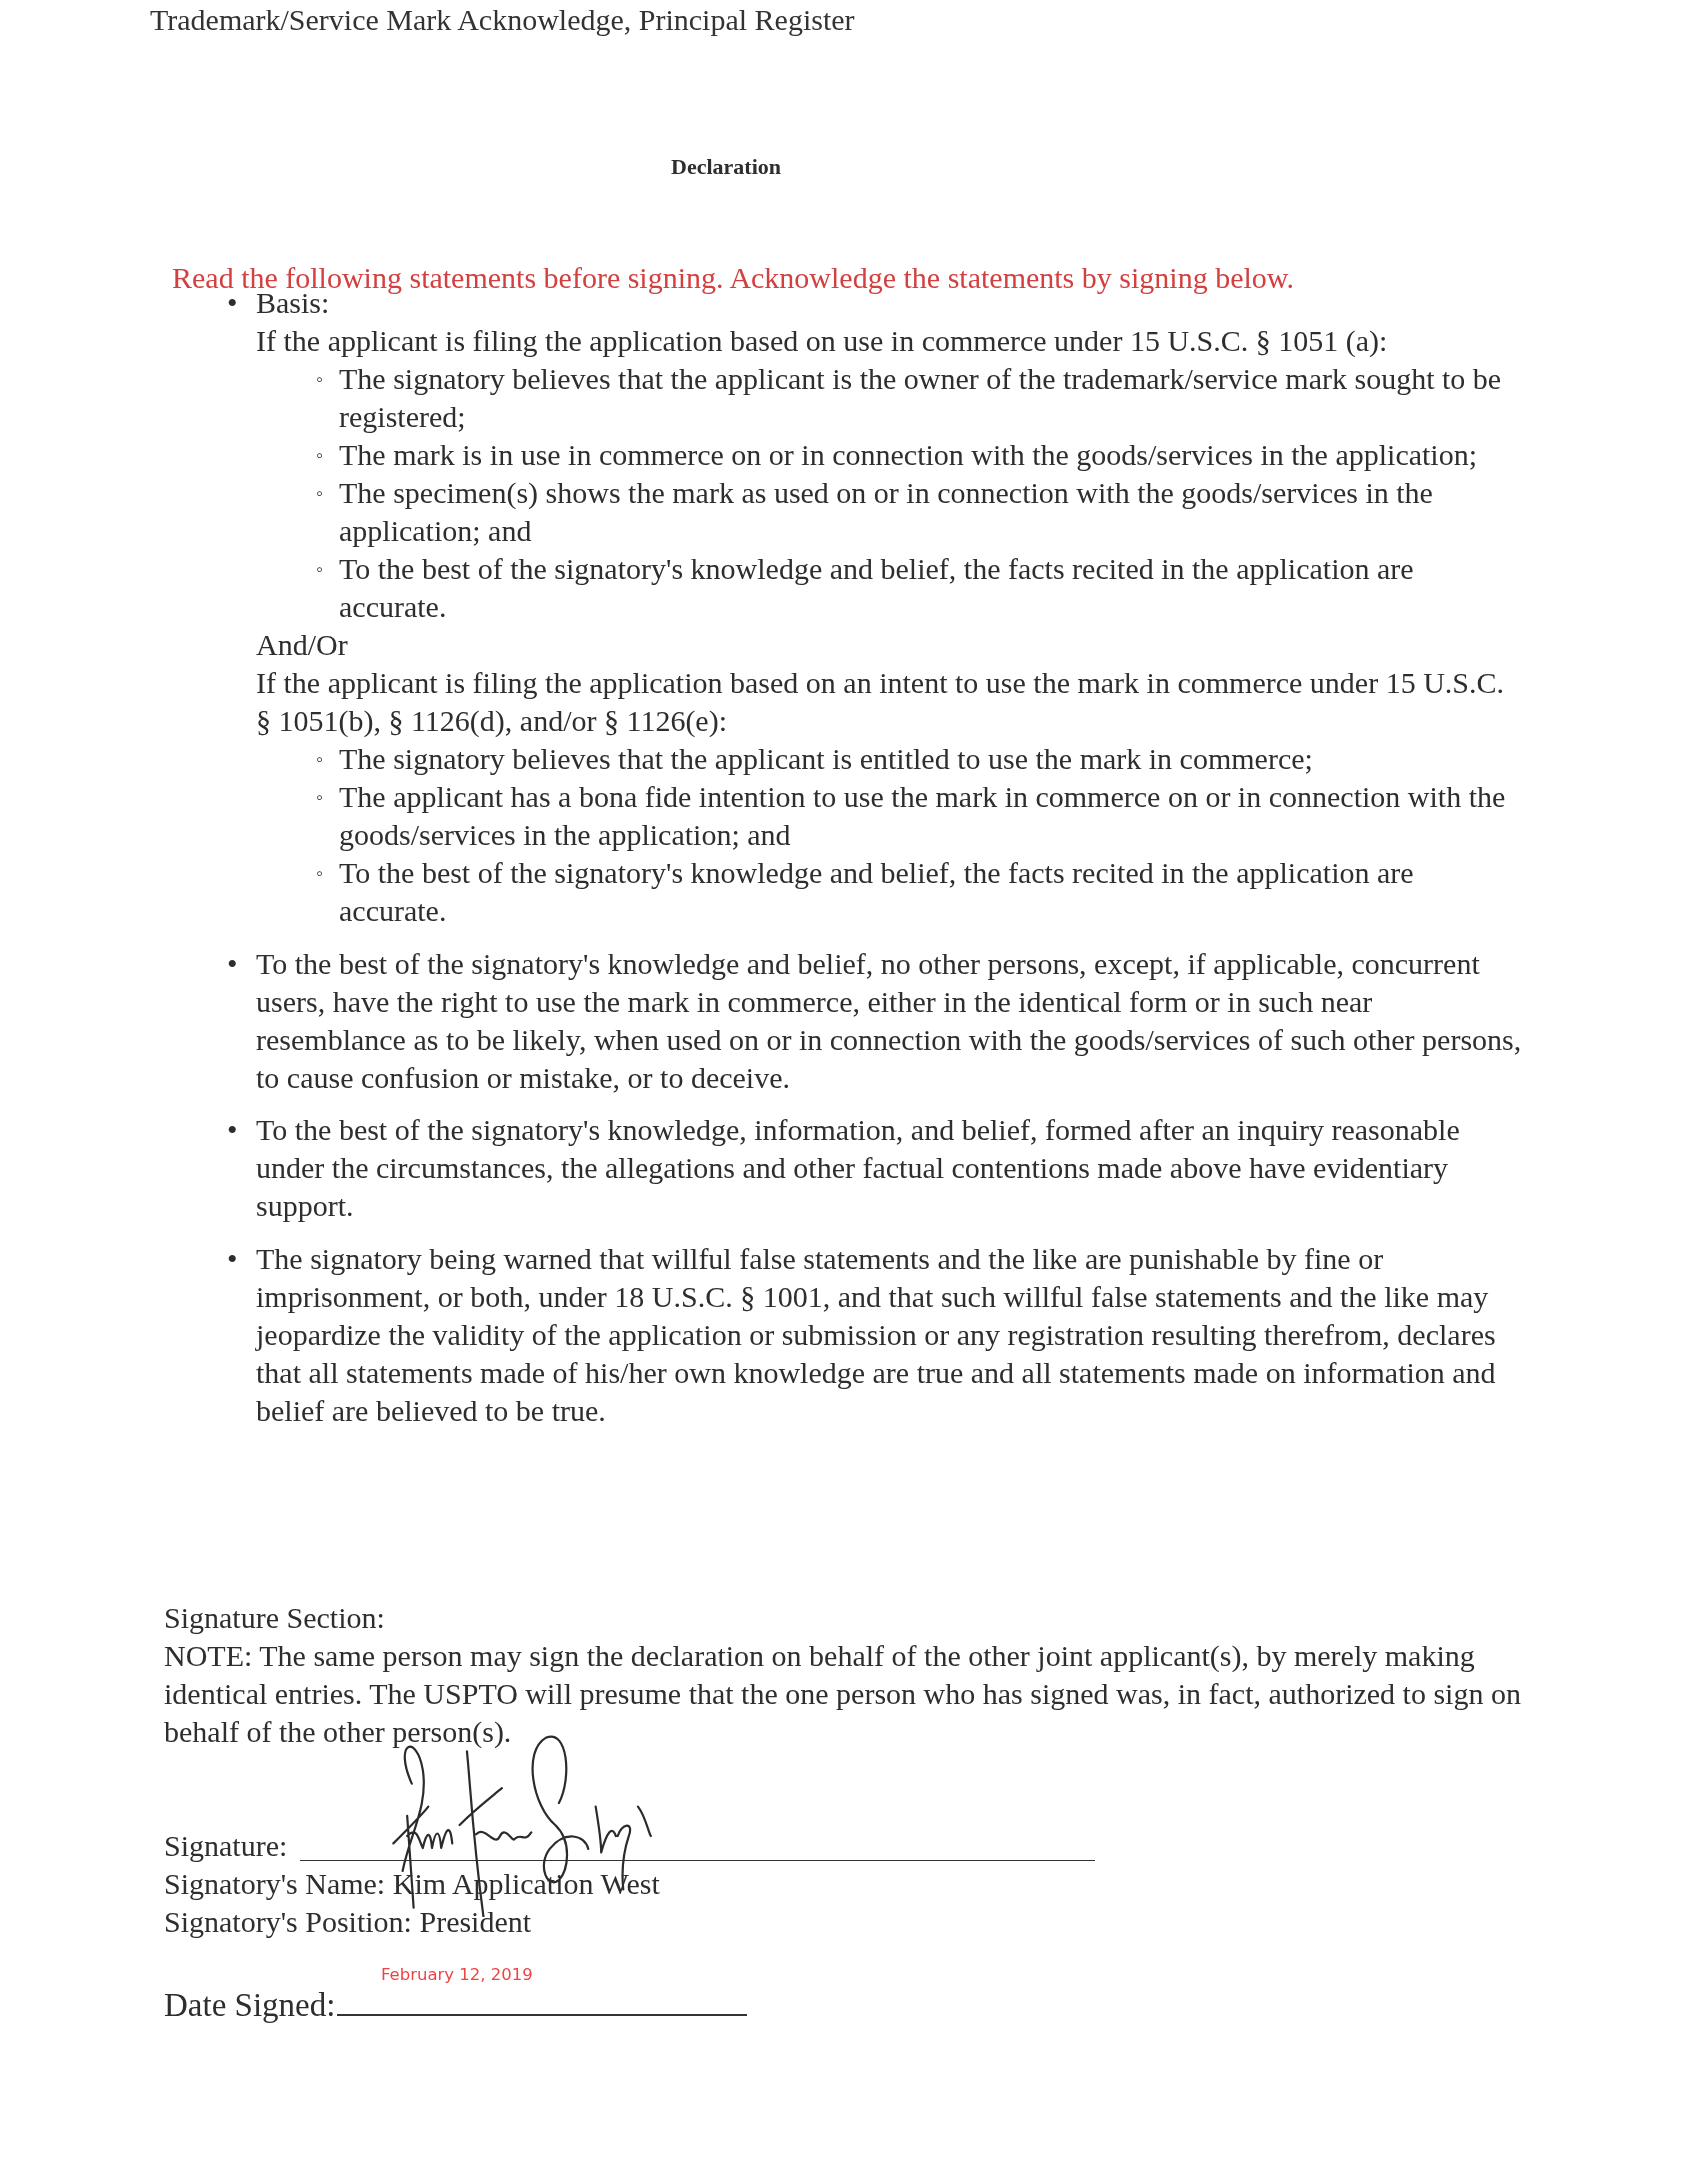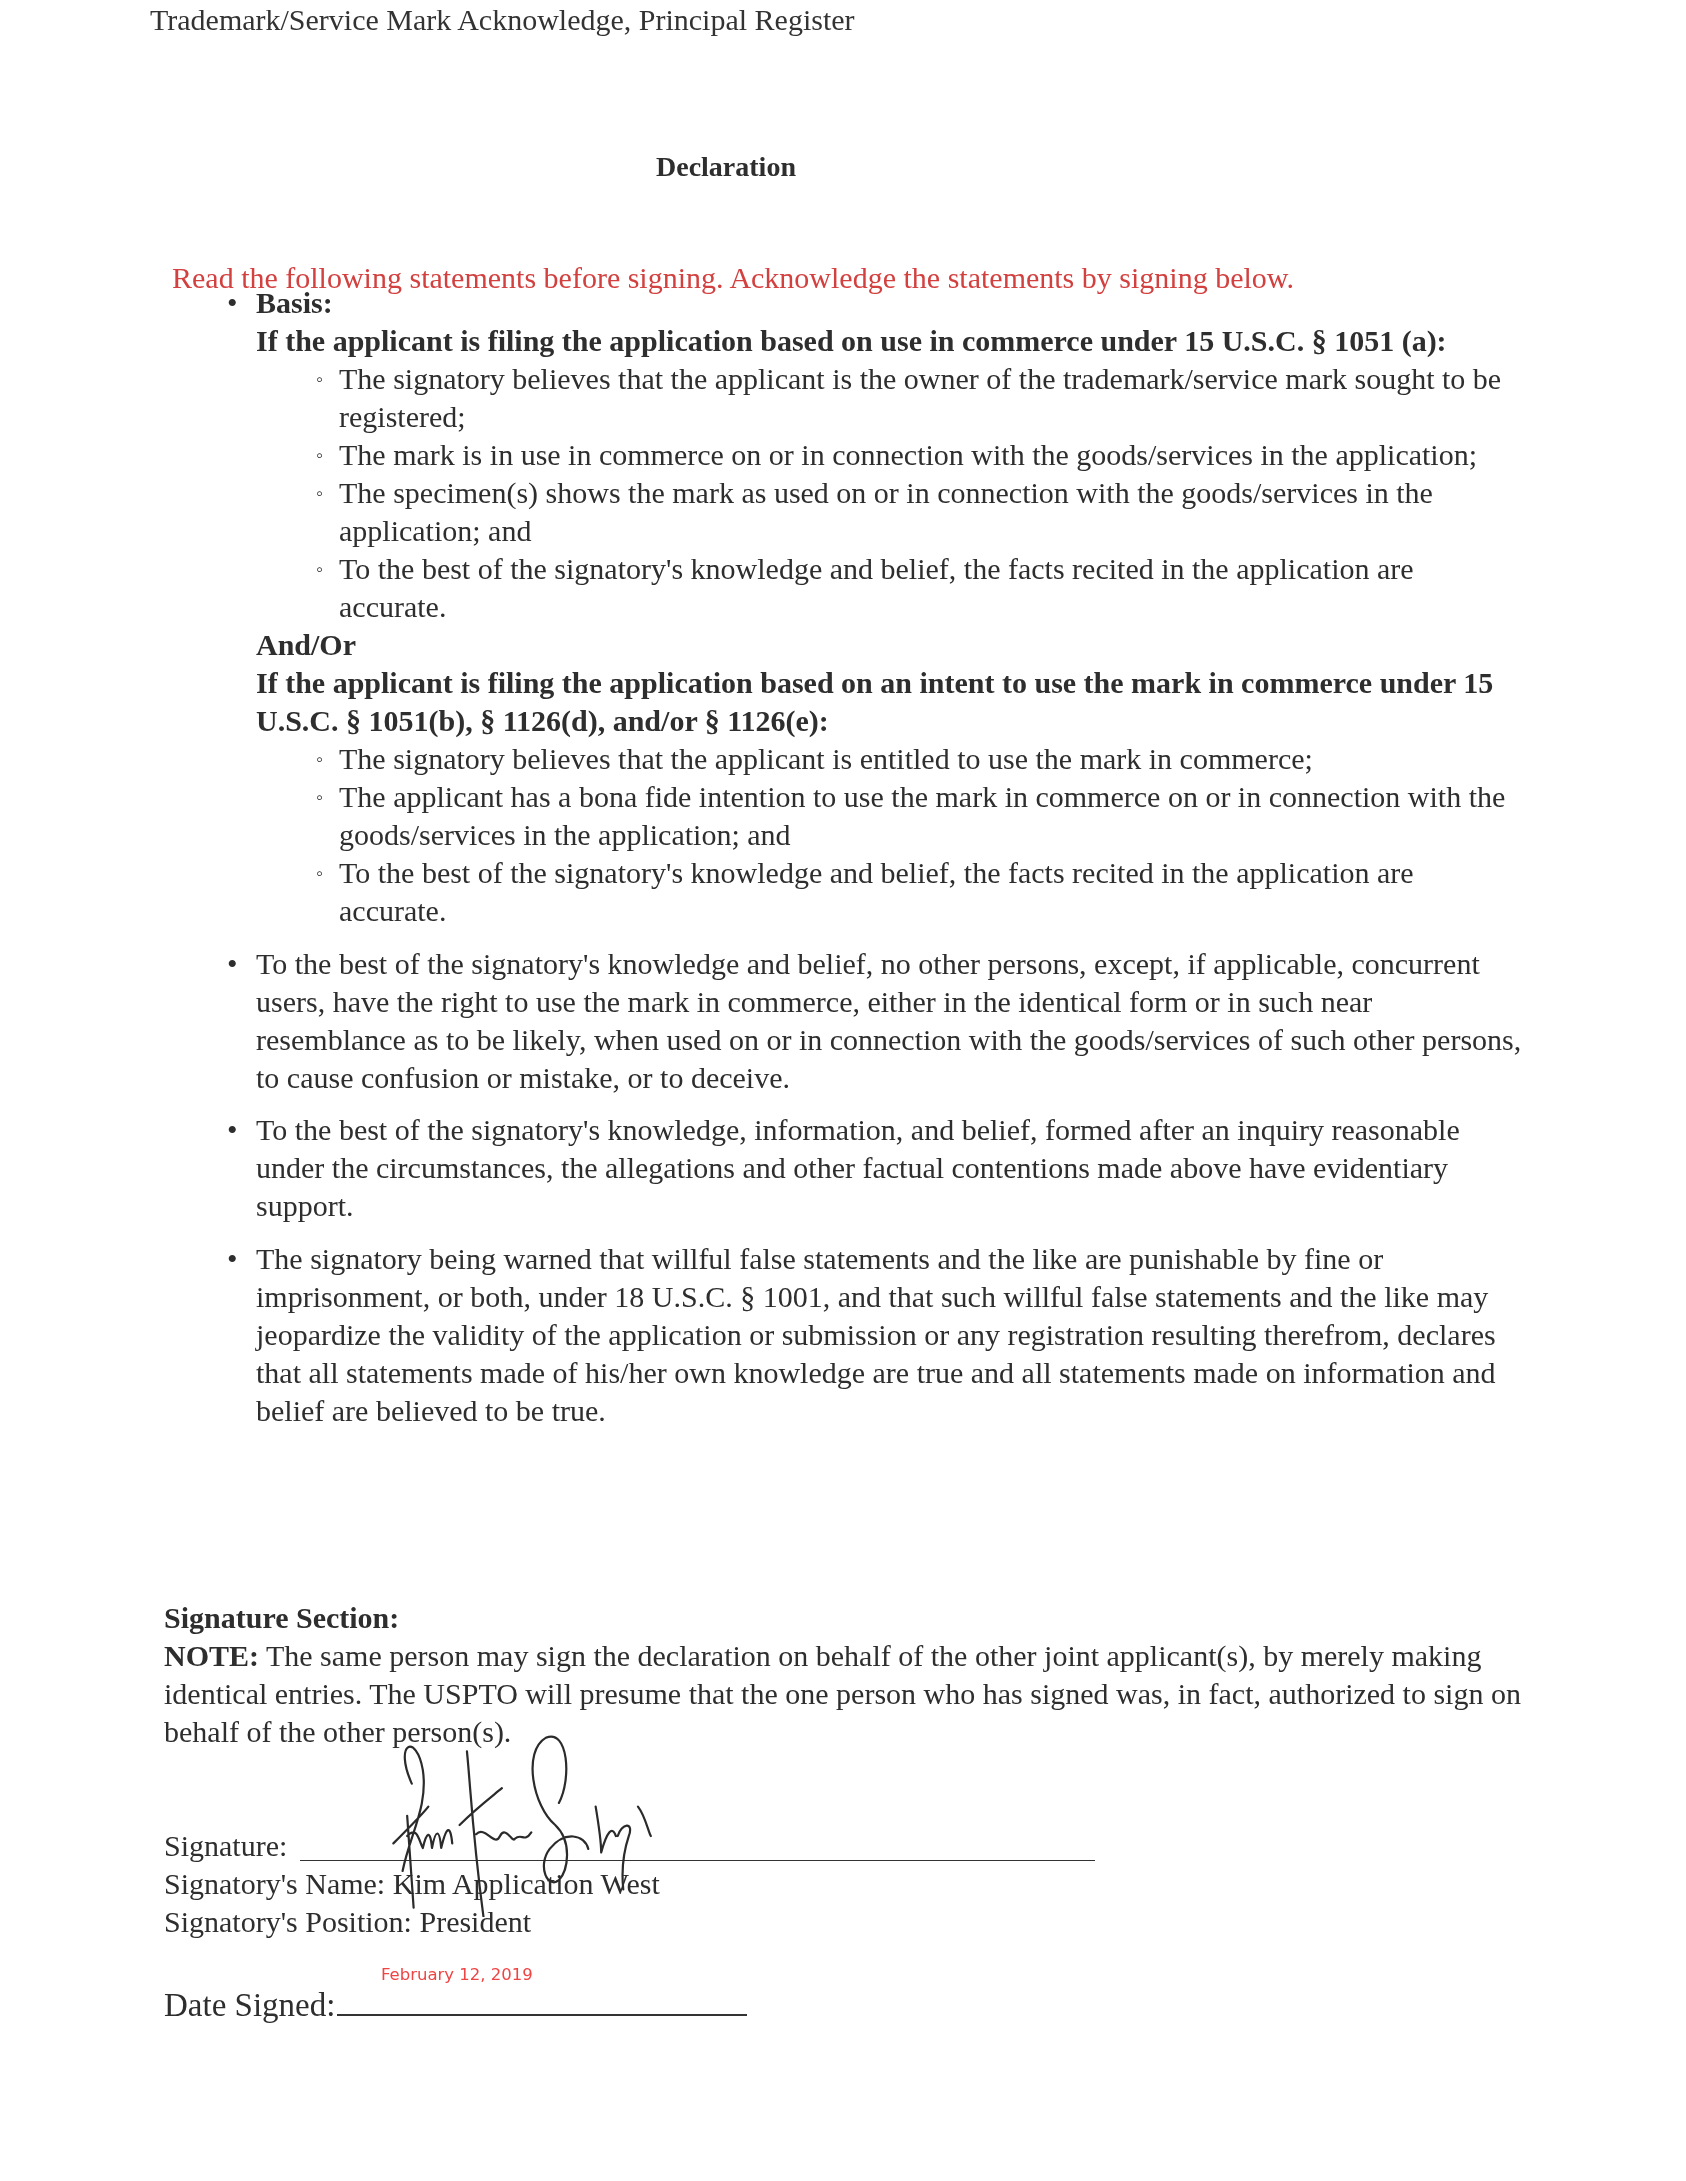--- a/index.html
+++ b/index.html
@@ -3,28 +3,28 @@
 <meta charset="utf-8">
 <style>
   html, body { margin: 0; padding: 0; background: #ffffff; }
   body {
     width: 1686px; height: 2182px; position: relative; overflow: hidden;
     font-family: "Liberation Serif", "DejaVu Serif", serif;
     color: #2e2e2e;
   }
   .abs { position: absolute; }
   .page-header { left: 150px; top: 0px; font-size: 30px; line-height: 39px; color: #333; }
-  .doc-title { left: 0; width: 1452px; top: 147px; text-align: center; font-size: 28px; font-weight: bold; line-height: 39px; }
+  .doc-title { left: 0; width: 1452px; top: 147px; text-align: center; font-size: 22px; font-weight: bold; line-height: 39px; }
   .instructions { left: 172px; top: 230px; font-size: 30px; line-height: 39px; color: #d2403f; margin-top: 28px; }
 
   .content { left: 0; top: 284px; width: 1686px; font-size: 30px; line-height: 38px; }
   ul.main { list-style: none; margin: 0; padding: 0 0 0 256px; width: 1267px; }
   ul.main > li { position: relative; margin-bottom: 14.7px; }
   ul.main > li > .bullet { position: absolute; left: -29px; top: 0; }
-  .bold { font-weight: bold; }
+  .bold { font-weight: normal; }
   ul.sub { list-style: none; margin: 0; padding: 0 0 0 83px; }
   ul.sub > li { position: relative; }
   ul.sub > li > .sub-bullet { position: absolute; left: -23px; top: 0; font-size: 20px; }
 
   .sig-section { left: 164px; top: 1599px; width: 1377px; font-size: 30px; line-height: 38px; }
   .sig-line-row { position: relative; height: 114px; }
   .sig-label { position: absolute; left: 0; bottom: 0; }
   .sig-underline { position: absolute; left: 136px; bottom: 3.7px; width: 795px; height: 1.8px; background: #333; }
   .sig-svg { position: absolute; left: 211px; top: -18.4px; }
 

